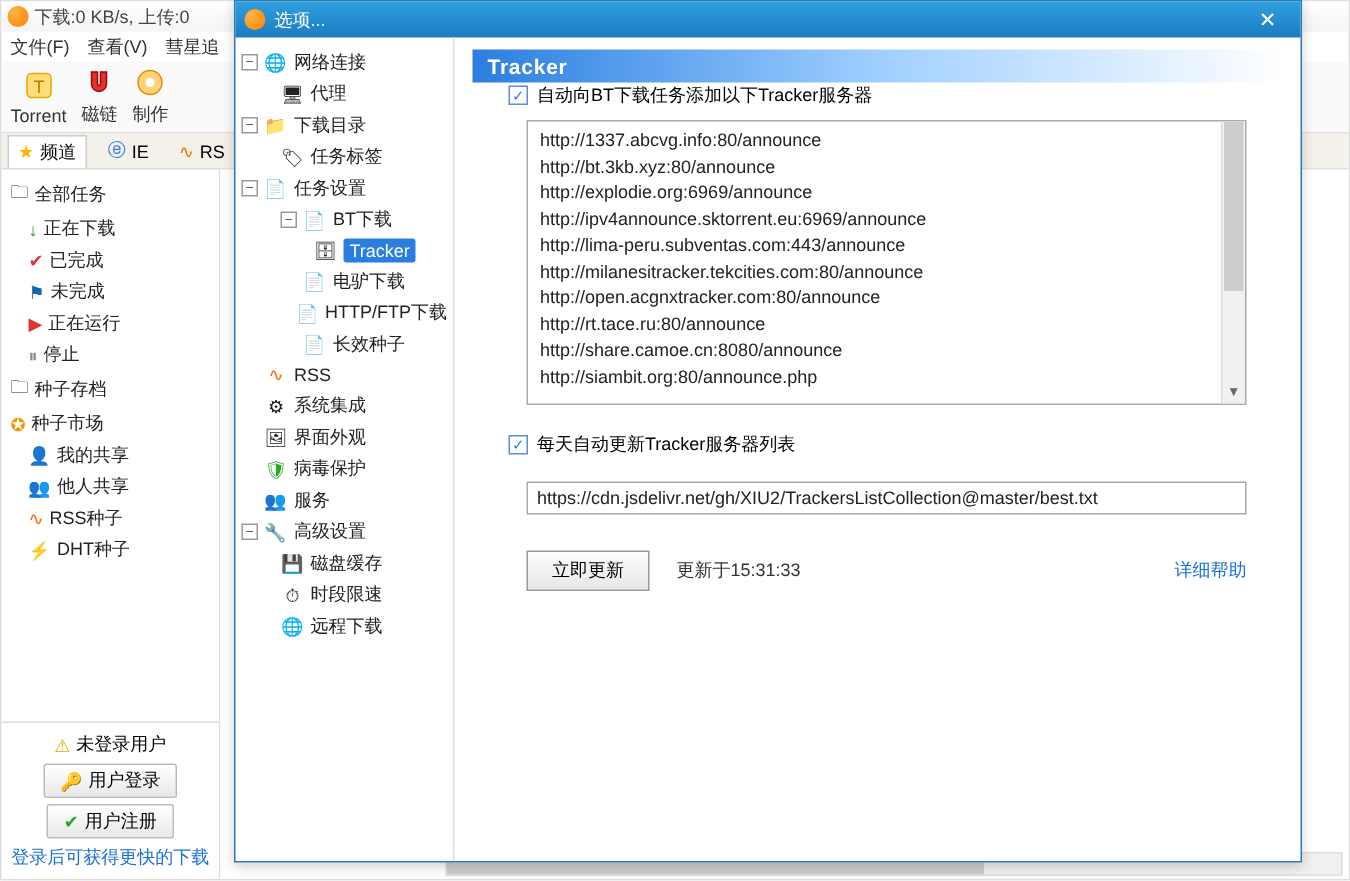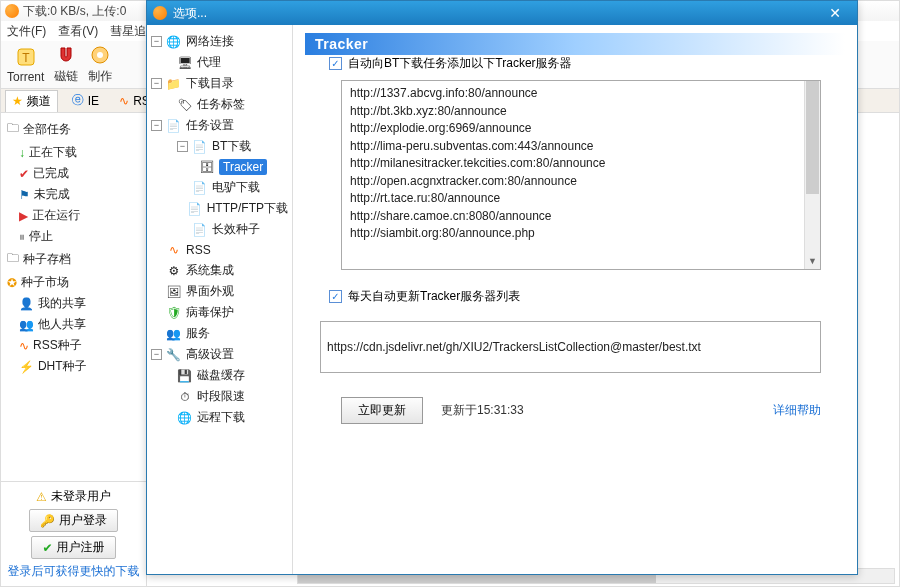--- a/index.html
+++ b/index.html
@@ -25,21 +25,21 @@
 .login-box { border-top: 1px solid #ddd; padding: 6px; display: flex; flex-direction: column; gap: 4px; font-size: 11px; align-items: center; }
 .login-box .warn { display:flex; align-items:center; gap:4px; }
 .login-box .btn { border: 1px solid #bbb; background: linear-gradient(#fff,#e8e8e8); padding: 2px 10px; border-radius: 2px; display:flex; align-items:center; gap:4px; }
 .login-box .link { color: #1a6fd4; }
 .main-content { flex: 1; background: #fff; position: relative; }
 .main-status { height: 20px; border-top: 1px solid #ddd; background: #f4f4f4; display:flex; align-items:center; justify-content:flex-end; padding:0 8px; gap:6px; color:#555; font-size:11px;}
 .scroll-h { position:absolute; bottom:2px; left:150px; right:4px; height:16px; background:#f0f0f0; border:1px solid #ddd; }
 .scroll-h .thumb { position:absolute; left:0; top:0; bottom:0; width:60%; background:#cdcdcd; }
 
 
-.dialog { position: absolute; left: 146px; top: 0; width: 712px; height: 575px; border: 1px solid #2a7ab0; background: #fff; box-shadow: 0 2px 8px rgba(0,0,0,0.2); }
+.dialog { position: absolute; left: 156px; top: 0; width: 712px; height: 575px; border: 1px solid #2a7ab0; background: #fff; box-shadow: 0 2px 8px rgba(0,0,0,0.2); }
 .dlg-title { height: 24px; background: linear-gradient(#2f9fe0, #1b7cc0); color: #fff; display: flex; align-items: center; padding: 0 6px; gap: 6px; }
 .dlg-title .orange-ball { width: 14px; height: 14px; border-radius: 50%; background: radial-gradient(circle at 30% 30%, #ffb347, #ff7f00); }
 .dlg-title .ttl { flex: 1; }
 .dlg-title .x { width: 32px; text-align: center; font-size: 14px; cursor: default; }
 .dlg-body { display: flex; height: calc(100% - 24px); }
 .dlg-tree { width: 146px; border-right: 1px solid #ddd; padding: 6px 2px; font-size: 12px; color: #222; overflow:hidden;}
 .dt-item { display: flex; align-items: center; gap: 4px; padding: 2px 2px; white-space: nowrap; }
 .dt-item .exp { width: 11px; height: 11px; border: 1px solid #999; display: flex; align-items: center; justify-content: center; font-size: 9px; line-height: 1; color: #555; }
 .dt-item .noexp { width: 11px; }
 .dt-l1 { padding-left: 2px; }
@@ -54,21 +54,21 @@
 .section-label { margin: 12px 0 8px 12px; color: #222; }
 .chk-row { display: flex; align-items: center; gap: 6px; margin-left: 24px; margin-bottom: 8px; }
 .chk { width: 13px; height: 13px; border: 1px solid #5a8fd6; background: #fff; display:flex; align-items:center; justify-content:center; font-size:10px; color:#2a7ee0; }
 .listbox { margin: 0 24px 0 36px; border: 1px solid #aaa; height: 190px; background: #fff; position: relative; }
 .listbox .inner { padding: 4px 8px; line-height: 17.5px; color: #222; overflow:hidden; height:100%; }
 .listbox .vscroll { position: absolute; right: 0; top: 0; bottom: 0; width: 16px; background: #f0f0f0; border-left: 1px solid #ddd; }
 .listbox .vscroll .thumb { position:absolute; top:0; left:1px; right:1px; height:60%; background:#cdcdcd; }
 .listbox .vscroll .arr { position:absolute; left:0; right:0; height:16px; display:flex; align-items:center; justify-content:center; font-size:9px; color:#666;}
 .listbox .vscroll .arr.up { top:0; }
 .listbox .vscroll .arr.dn { bottom:0; }
-.url-input { margin: 8px 24px 0 15px; border: 1px solid #aaa; padding: 18px 6px; background: #fff; color: #222; }
+.url-input { margin: 8px 24px 0 36px; border: 1px solid #aaa; padding: 3px 6px; background: #fff; color: #222; }
 .action-row { margin: 24px 24px 0 36px; display: flex; align-items: center; gap: 18px; }
 .btn-std { border: 1px solid #999; background: linear-gradient(#fdfdfd,#e6e6e6); padding: 4px 16px; }
 .status-txt { color: #333; }
 .help-link { margin-left: auto; color: #1a6fd4; }
 
 svg { display: block; }
 </style>
 </head>
 <body>
 
@@ -305,20 +305,21 @@
       <div class="panel-title">Tracker</div>
       <div class="chk-row">
         <span class="chk">✓</span>
         <span>自动向BT下载任务添加以下Tracker服务器</span>
       </div>
       <div class="listbox">
         <div class="inner" id="tracker-list">
             <div>http://1337.abcvg.info:80/announce</div>
             <div>http://bt.3kb.xyz:80/announce</div>
             <div>http://explodie.org:6969/announce</div>
+            <div>http://ipv4announce.sktorrent.eu:6969/announce</div>
             <div>http://lima-peru.subventas.com:443/announce</div>
             <div>http://milanesitracker.tekcities.com:80/announce</div>
             <div>http://open.acgnxtracker.com:80/announce</div>
             <div>http://rt.tace.ru:80/announce</div>
             <div>http://share.camoe.cn:8080/announce</div>
             <div>http://siambit.org:80/announce.php</div>
           </div>
         <div class="vscroll">
           <div class="arr up">▲</div>
           <div class="thumb"></div>

